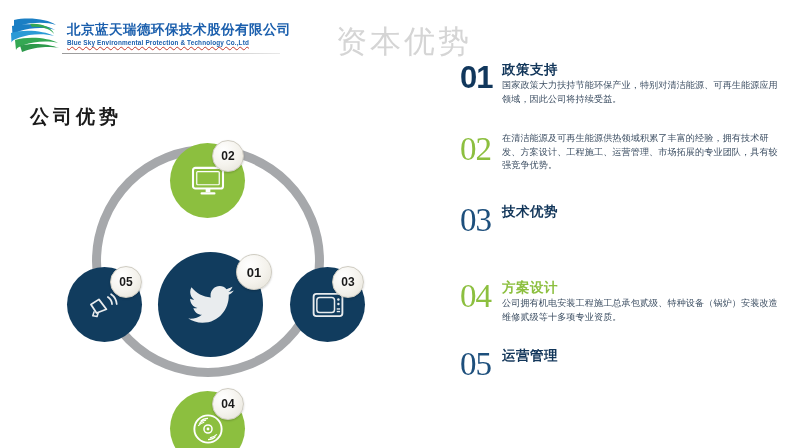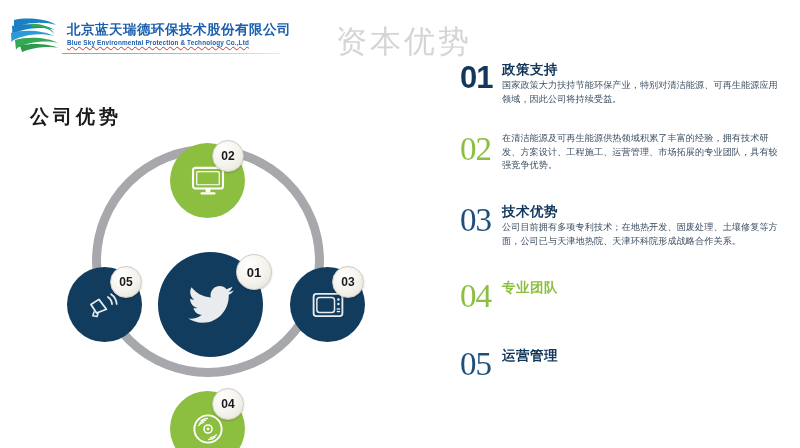--- a/index.html
+++ b/index.html
@@ -303,28 +303,28 @@
     <div class="adv-num num-green">02</div>
     <div class="adv-body">
       <div class="adv-desc">在清洁能源及可再生能源供热领域积累了丰富的经验，拥有技术研发、方案设计、工程施工、运营管理、市场拓展的专业团队，具有较强竞争优势。</div>
     </div>
   </div>
 
   <div class="adv-item" id="item-3">
     <div class="adv-num num-navy">03</div>
     <div class="adv-body">
       <div class="adv-title title-navy">技术优势</div>
-      <div class="adv-desc">公司目前拥有多项专利技术；在地热开发、固废处理、土壤修复等方面，公司已与天津地热院、天津环科院形成战略合作关系。</div>
     </div>
   </div>
 
   <div class="adv-item" id="item-4">
     <div class="adv-num num-green">04</div>
     <div class="adv-body">
-      <div class="adv-title title-green">专业团队</div>
+      <div class="adv-title title-green">方案设计</div>
+      <div class="adv-desc">公司拥有机电安装工程施工总承包贰级、特种设备（锅炉）安装改造维修贰级等十多项专业资质。</div>
     </div>
   </div>
 
   <div class="adv-item" id="item-5">
     <div class="adv-num num-navy">05</div>
     <div class="adv-body">
       <div class="adv-title title-navy">运营管理</div>
     </div>
   </div>
 

